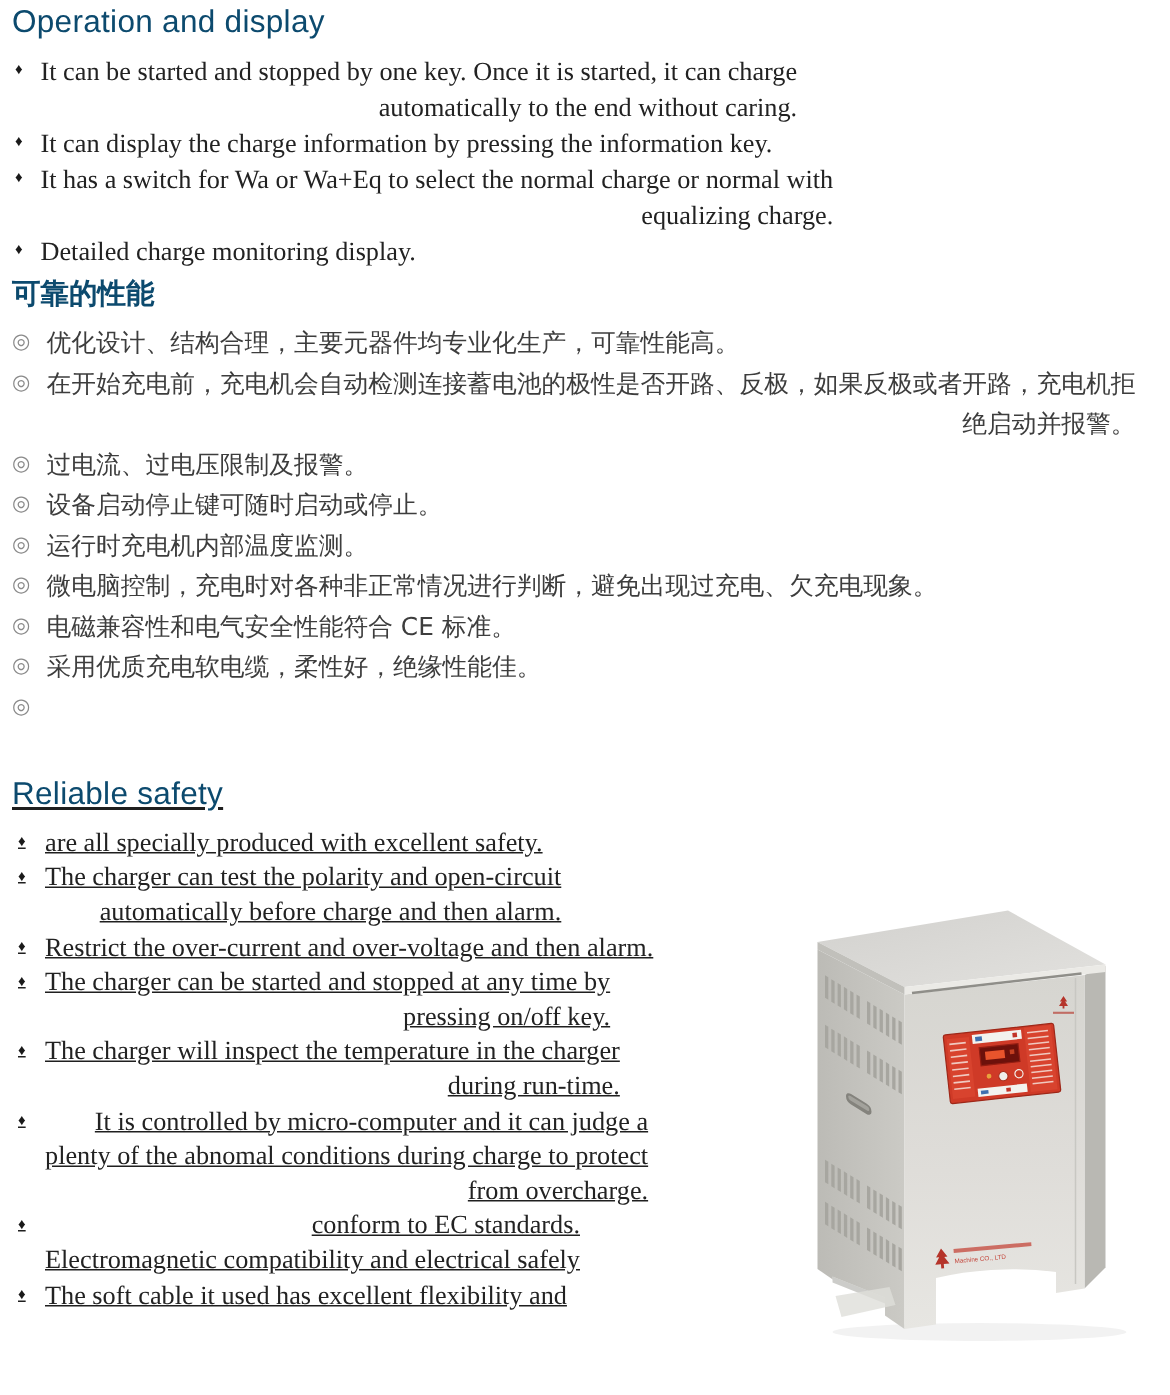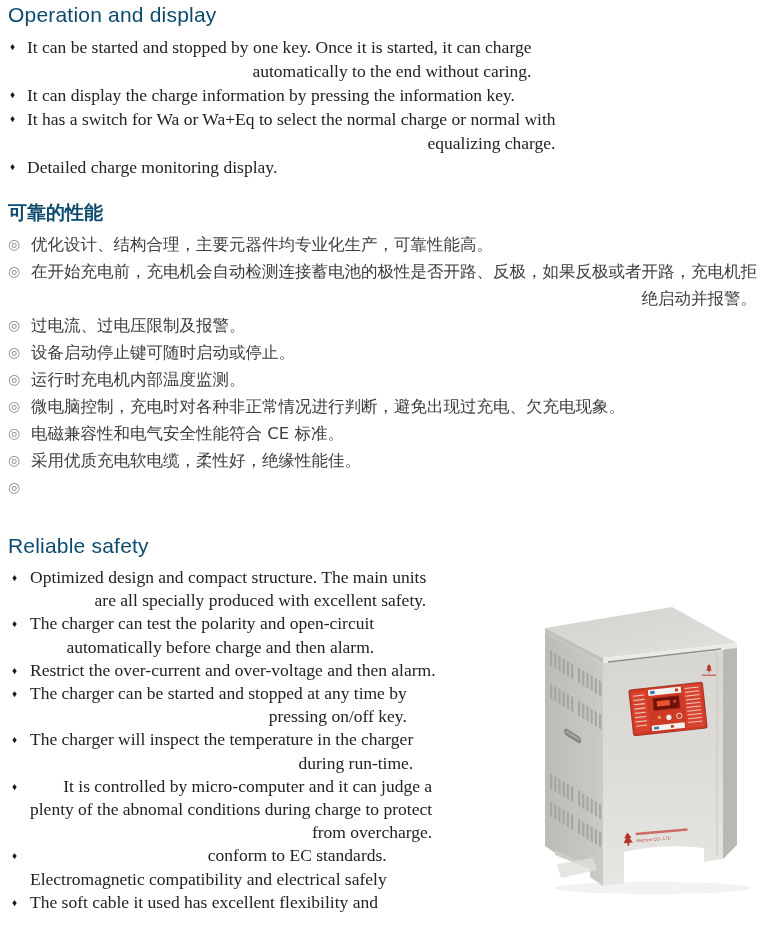--- a/index.html
+++ b/index.html
@@ -1,21 +1,21 @@
 <!DOCTYPE html>
 <html><head>
 <meta charset="utf-8">
 <style>
   html,body{margin:0;padding:0;background:#ffffff;}
   .page{position:relative;width:780px;height:930px;background:#ffffff;overflow:hidden;
         font-family:"Liberation Serif",serif;color:#1f1f1f;}
   .sec{position:absolute;left:8px;}
   #sec-op{top:2px;width:668px;}
-  #sec-cn{top:200px;width:768px;}
-  #sec-rs{top:533px;width:515px;}
+  #sec-cn{top:184px;width:768px;}
+  #sec-rs{top:517px;width:515px;text-decoration:underline;}
   .sec h2{margin:0;font-family:"Liberation Sans",sans-serif;font-weight:400;color:#0c4a6e;}
   #sec-op h2, #sec-rs h2{font-size:21px;line-height:26px;letter-spacing:.2px;}
   #sec-cn h2{font-size:19px;line-height:24px;font-weight:700;font-family:"DejaVu Sans",sans-serif;}
   .sec ul{list-style:none;margin:7px 0 0 0;padding:0;}
   .sec li{display:flex;align-items:flex-start;}
   .ln{display:block;text-align:right;}
   
   .en-list{font-size:17.5px;line-height:24px;color:#222;}
   .en-list .marker{flex:0 0 17px;width:17px;font-size:10px;line-height:24px;color:#1a1a1a;padding-left:2px;}
   #sec-rs .en-list{line-height:23.2px;}
@@ -121,21 +121,20 @@
       </li>
     </ul>
   </div>
 
   <div class="sec" id="sec-rs">
     <h2>Reliable safety</h2>
     <ul class="en-list">
       <li>
         <span class="marker">♦</span>
         <span class="item-text">
-            <span class="ln">Optimized design and compact structure. The main units</span>
             <span class="ln">are all specially produced with excellent safety.</span>
           </span>
       </li>
       <li>
         <span class="marker">♦</span>
         <span class="item-text">
             <span class="ln">The charger can test the polarity and open-circuit</span>
             <span class="ln">automatically before charge and then alarm.</span>
           </span>
       </li>

